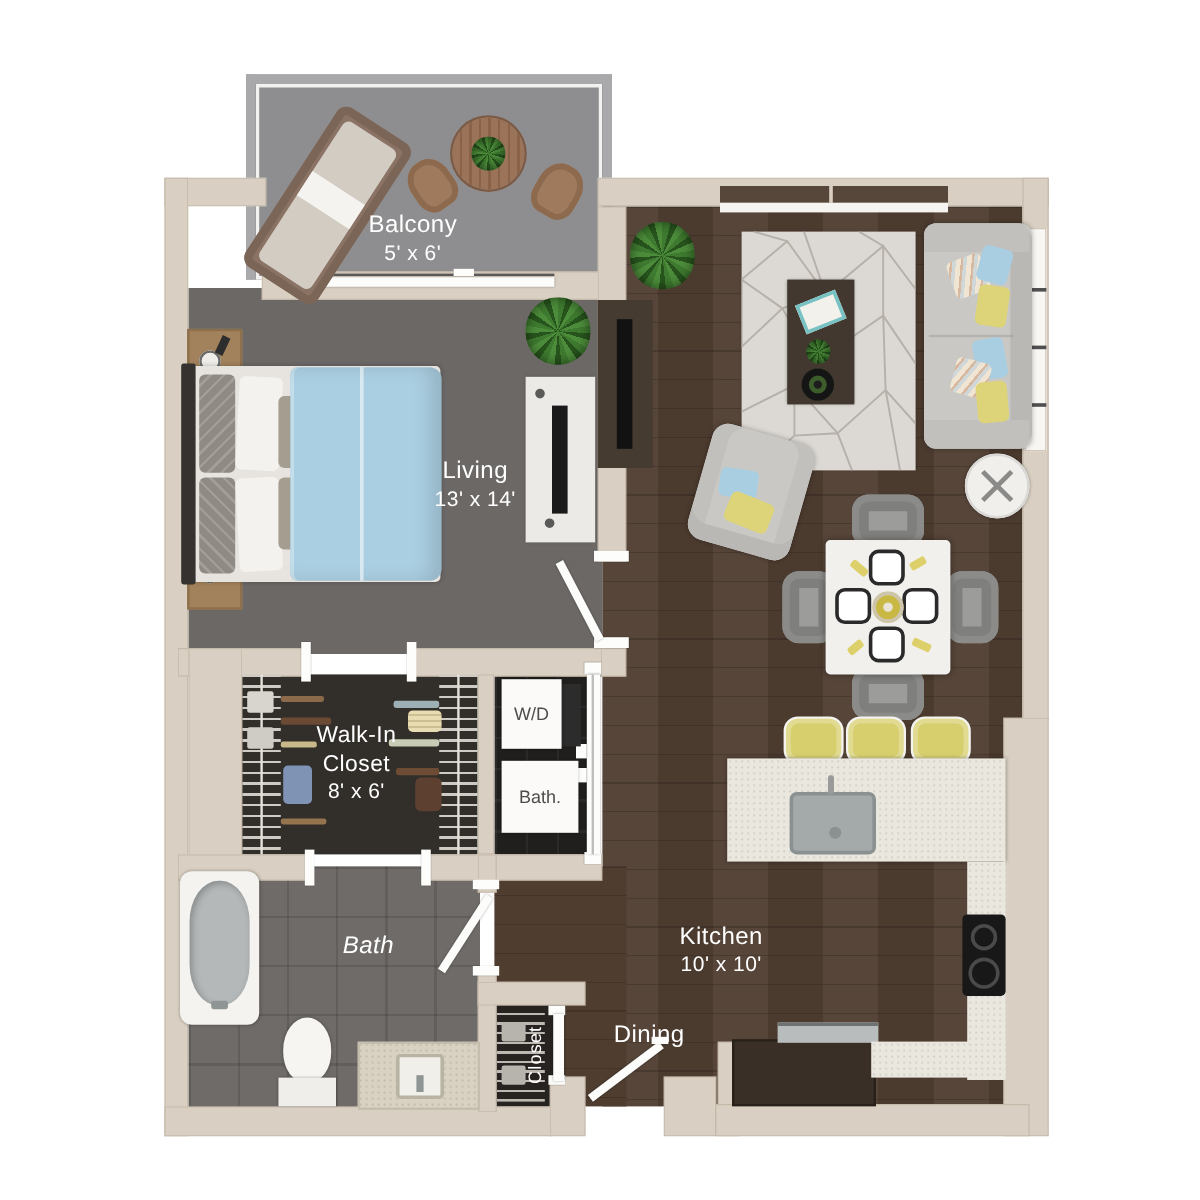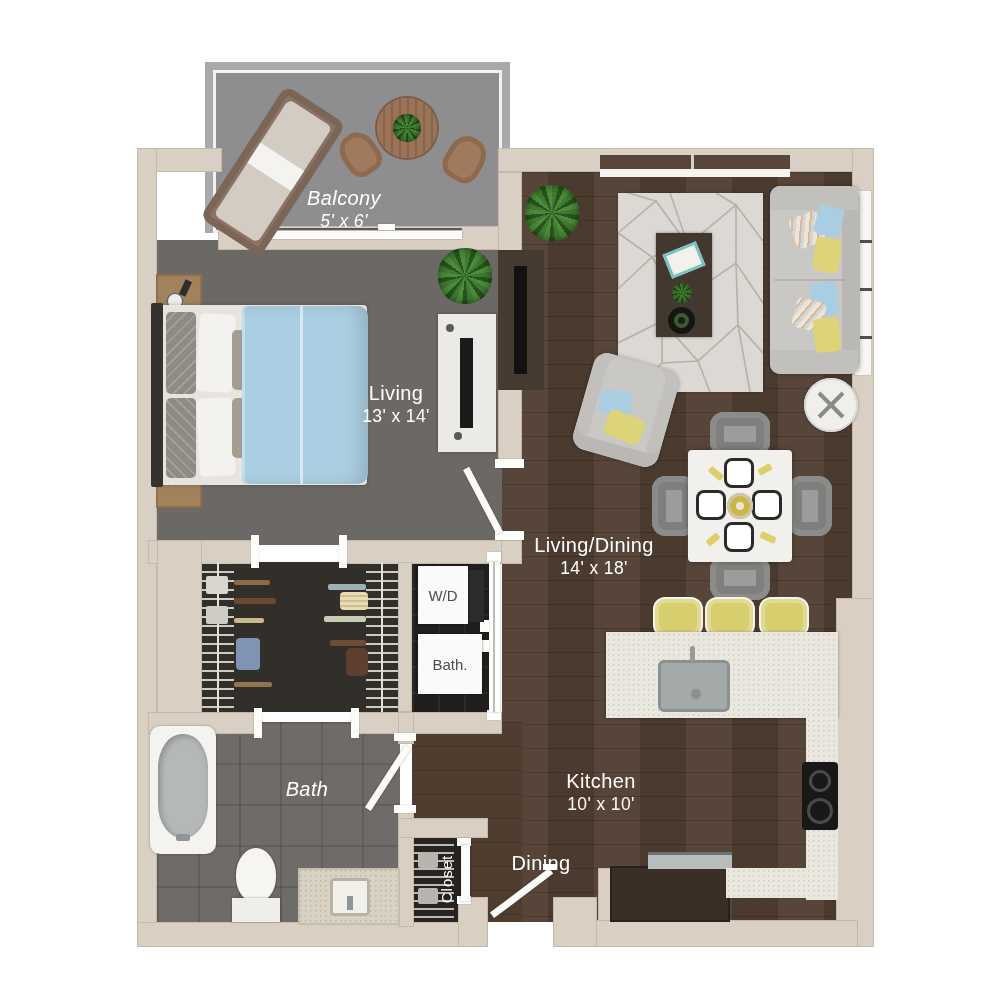--- a/index.html
+++ b/index.html
@@ -294,35 +294,36 @@
   <div class="abs" style="left:802px;top:762px;width:36px;height:68px;background:#181818;border-radius:4px;">
     <div class="abs" style="left:7px;top:8px;width:22px;height:22px;border-radius:50%;border:3px solid #4a4a4a;box-sizing:border-box;"></div>
     <div class="abs" style="left:5px;top:36px;width:26px;height:26px;border-radius:50%;border:3px solid #4a4a4a;box-sizing:border-box;"></div>
   </div>
 
   <div class="abs" style="left:610px;top:866px;width:120px;height:56px;background:#3a2f26;box-shadow:inset 0 0 0 2px rgba(0,0,0,.3);"></div>
   <div class="abs" style="left:648px;top:852px;width:84px;height:17px;background:#b9bcbd;box-shadow:inset 0 3px 0 #6e7272;"></div>
   <div class="abs" style="left:726px;top:868px;width:112px;height:30px;background-color:#eae7df;
               background-image:radial-gradient(rgba(0,0,0,.09) 1px,rgba(0,0,0,0) 1px);background-size:5px 5px;"></div>
 
-  <div class="label" style="left:344px;top:209px;font-style:italic;">
+  <div class="label" style="left:344px;top:199px;">
     <div>Balcony</div>
     <div class="dims">5' x 6'</div>
   </div>
 
   <div class="label" style="left:396px;top:404px;">
     <div>Living</div>
     <div class="dims">13' x 14'</div>
   </div>
 
-
-  <div class="label" style="left:594px;top:556px;">
-    <div>Living/Dining</div>
-    <div class="dims">14' x 18'</div>
-  </div>
+  <div class="label" style="left:297px;top:636px;font-size:19px;">
+    <div>Walk-In</div>
+    <div>Closet</div>
+    <div class="dims">8' x 6'</div>
+  </div>
+
 
   <div class="label" style="left:601px;top:792px;">
     <div>Kitchen</div>
     <div class="dims">10' x 10'</div>
   </div>
 
   <div class="label" style="left:307px;top:789px;font-style:italic;">
     <div>Bath</div>
   </div>
 

